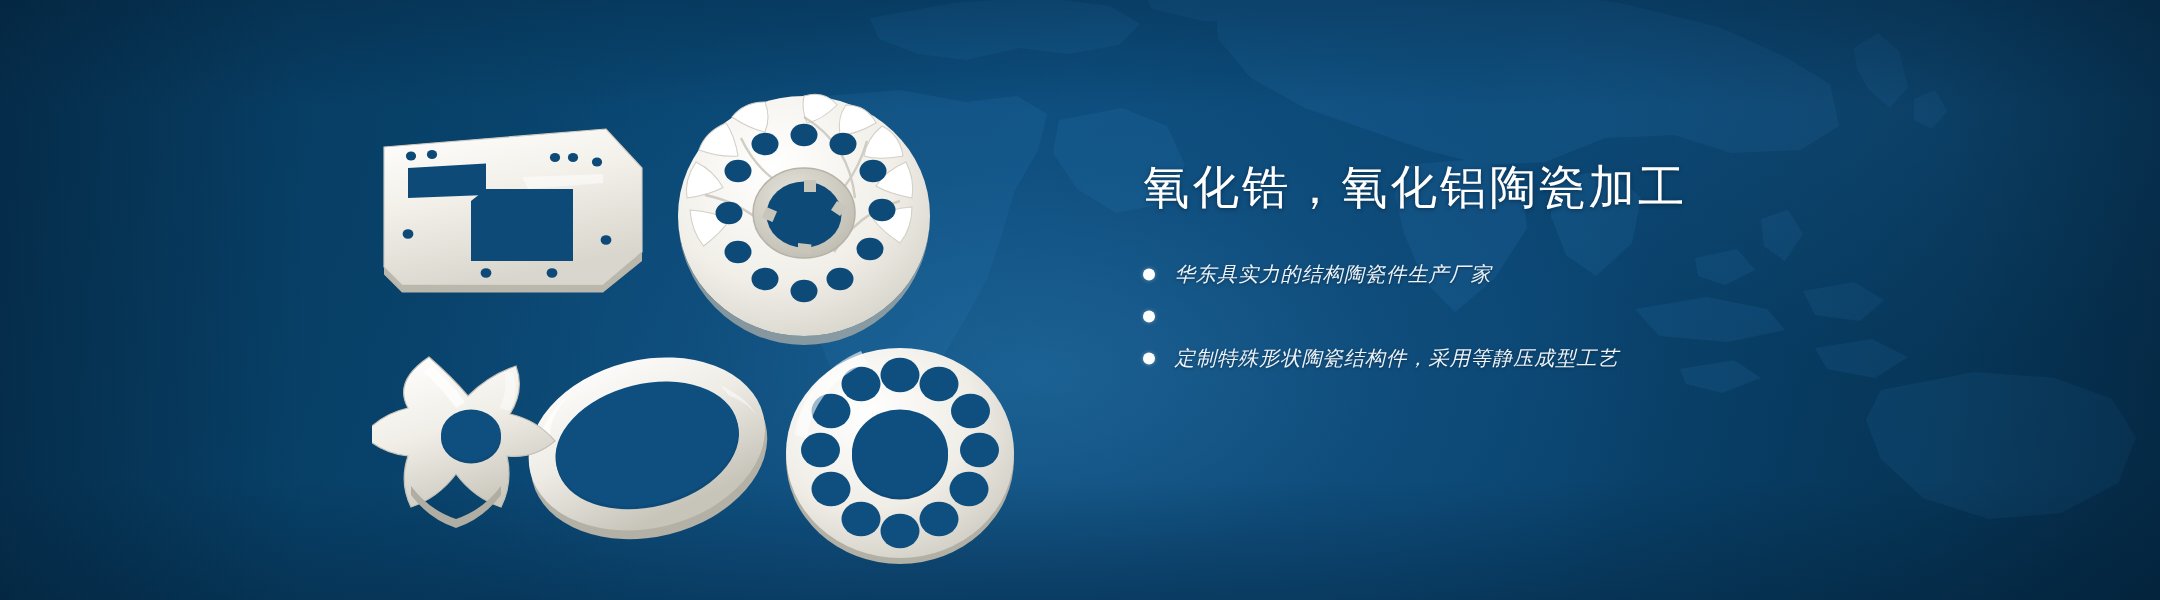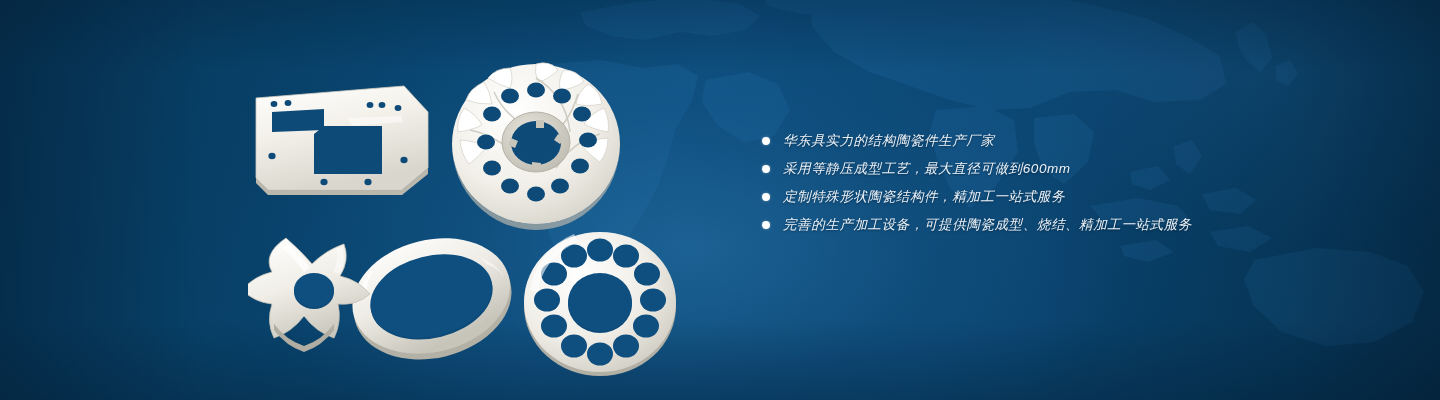--- a/index.html
+++ b/index.html
@@ -347,34 +347,30 @@
         <ellipse cx="38" cy="48" rx="13" ry="11.5"></ellipse>
         <ellipse cx="58" cy="30" rx="13" ry="11.5"></ellipse>
       </g>
 
       <path d="M14 64 a76 70 0 0 1 44 -56 l4 8 a68 62 0 0 0 -40 50 Z" fill="#ffffff" opacity="0.6"></path>
     </svg>
 
   </div>
 
   <div class="copy">
+    <h1 class="headline">氧化锆，氧化铝陶瓷加工</h1>
 
     <ul class="bullets">
       <li>
         <span class="dot"></span>
         <span>华东具实力的结构陶瓷件生产厂家</span>
       </li>
       <li>
         <span class="dot"></span>
-        <span>采用等静压成型工艺，最大直径可做到600mm</span>
       </li>
       <li>
         <span class="dot"></span>
-        <span>定制特殊形状陶瓷结构件，精加工一站式服务</span>
-      </li>
-      <li>
-        <span class="dot"></span>
-        <span>完善的生产加工设备，可提供陶瓷成型、烧结、精加工一站式服务</span>
+        <span>定制特殊形状陶瓷结构件，采用等静压成型工艺</span>
       </li>
     </ul>
   </div>
 
 </div>
 
 </body></html>

